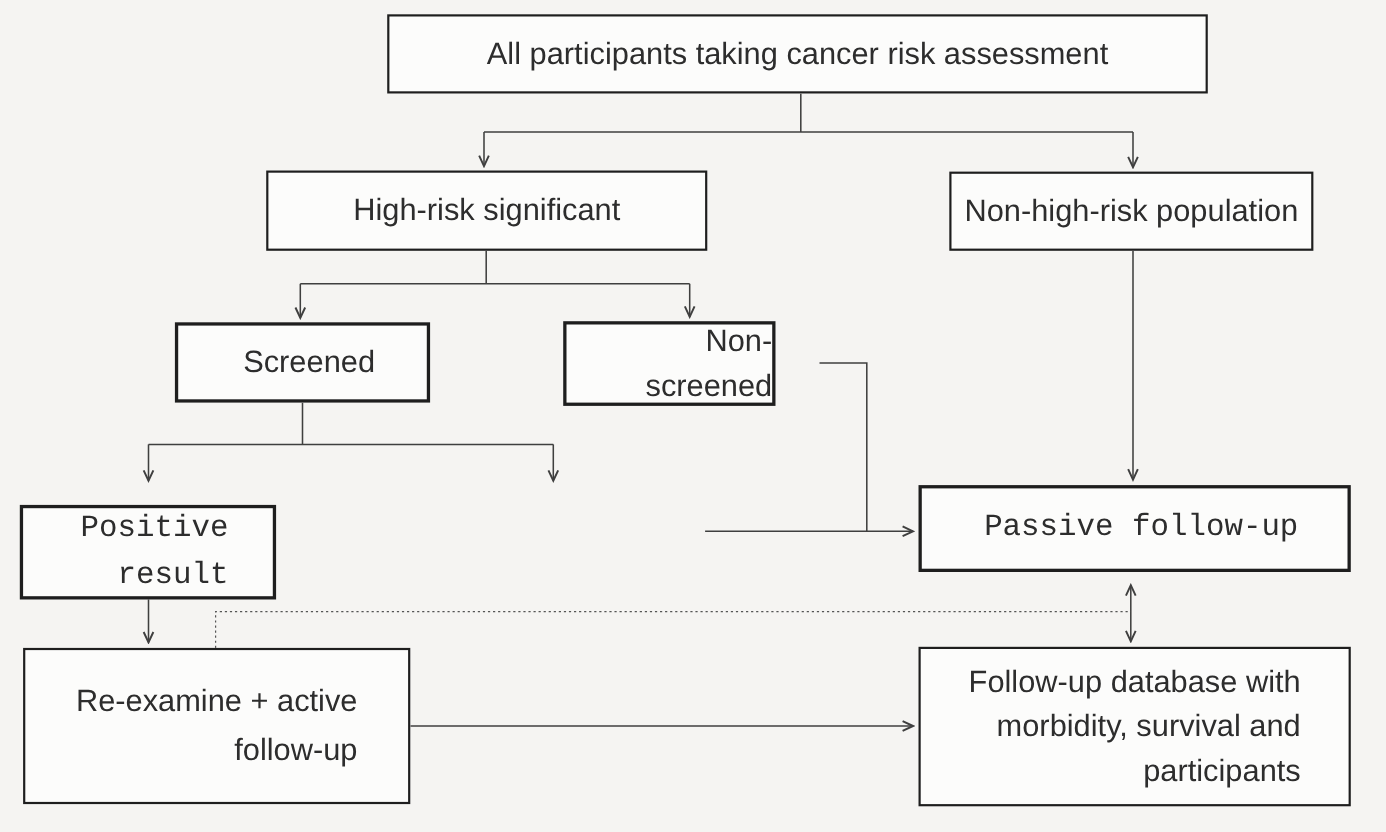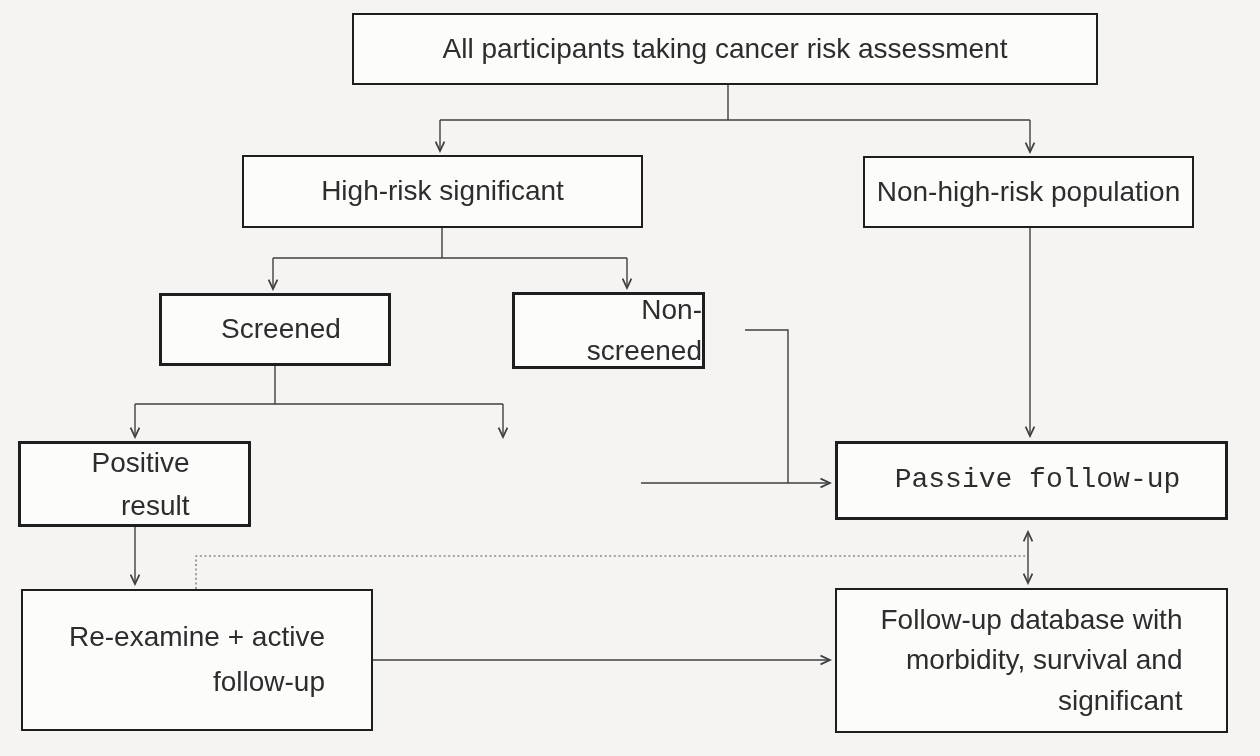--- a/index.html
+++ b/index.html
@@ -95,26 +95,26 @@
   <div class="node" style="left:352px; top:13px; width:746px; height:72px;">All participants taking cancer risk assessment</div>
 
   <div class="node" style="left:242px; top:155px; width:401px; height:73px;">High-risk significant</div>
 
   <div class="node" style="left:835px; top:156px; width:331px; height:72px;margin-left:28px;">Non-high-risk population</div>
 
   <div class="node thick" style="left:159px; top:293px; width:232px; height:73px;">Screened</div>
 
   <div class="node thick" style="left:512px; top:292px; width:193px; height:77px;">Non-screened</div>
 
-  <div class="node thick" style="left:18px; top:441px; width:233px; height:86px; line-height:1.55;">Positive
+  <div class="node thick" style="left:18px; top:459px; width:233px; height:86px; line-height:1.55;font-family:Liberation Mono, monospace;">Positive
 result</div>
 
 
   <div class="node thick" style="left:835px; top:441px; width:393px; height:79px;font-family:Liberation Mono, monospace;">Passive follow-up</div>
 
   <div class="node" style="left:21px; top:589px; width:352px; height:142px; line-height:1.6;">Re-examine + active
 follow-up</div>
 
   <div class="node" style="left:835px; top:588px; width:393px; height:145px; line-height:1.43;">Follow-up database with
 morbidity, survival and
-significant</div>
+participants</div>
 
 </div>
 
 </body></html>

